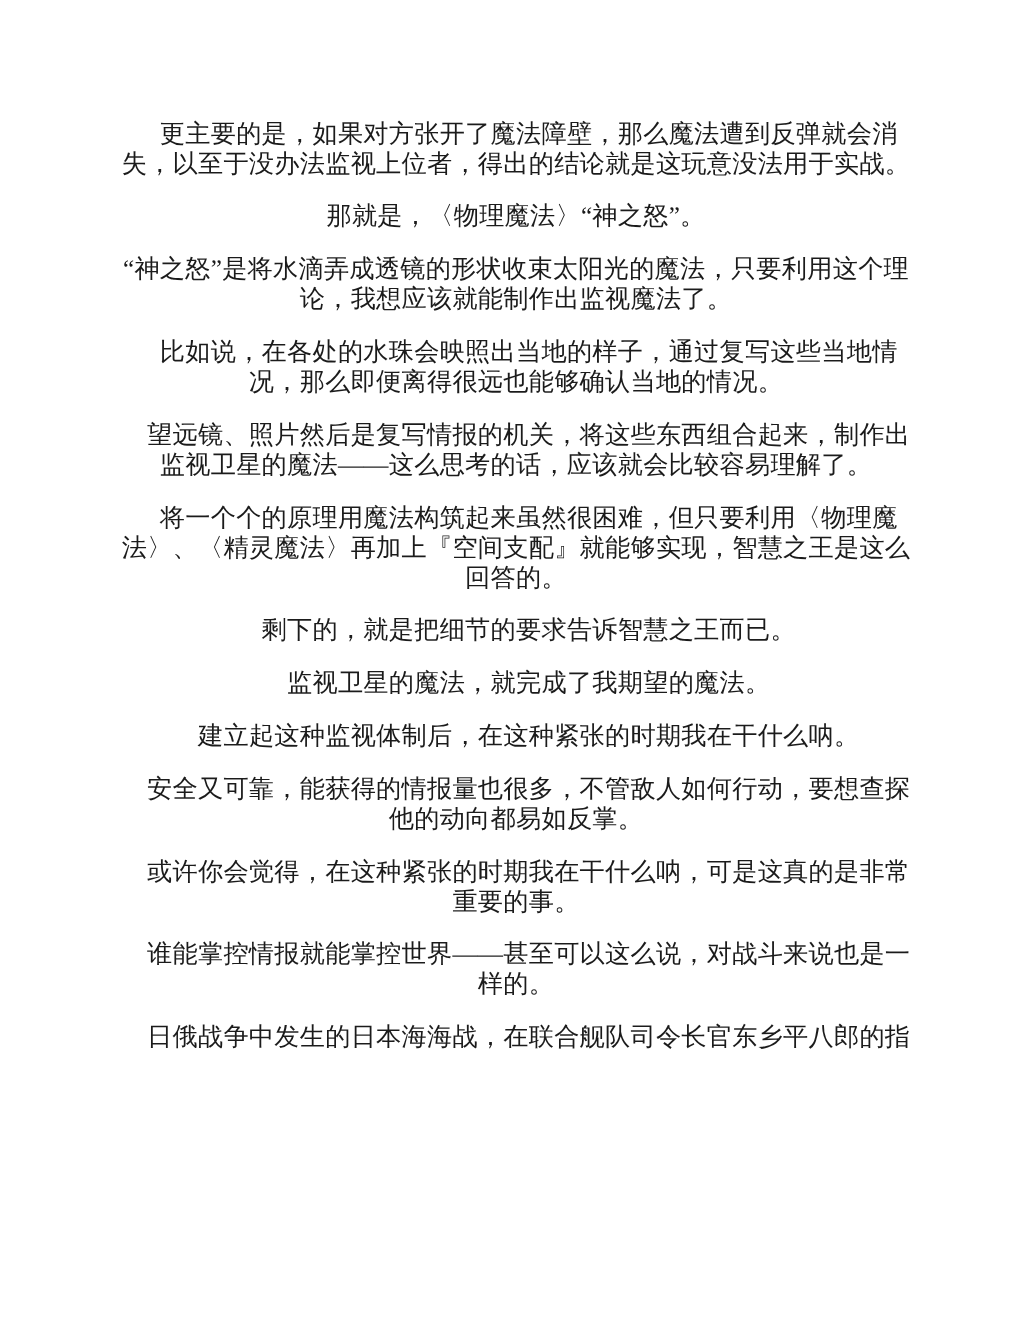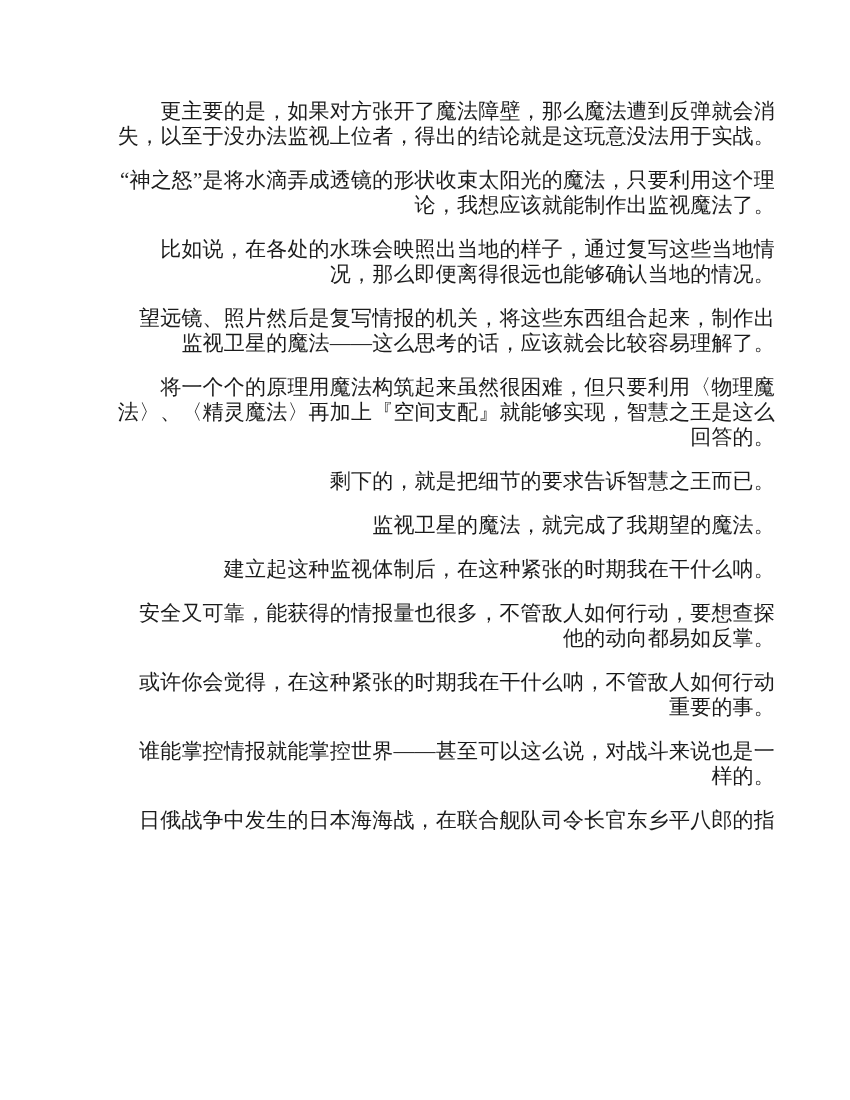--- a/index.html
+++ b/index.html
@@ -23,51 +23,52 @@
   }
   .text-block {
     position: absolute;
     left: 85px;
     top: 99px;
     width: 690px;
     font-family: "Liberation Serif", "DejaVu Serif", serif;
     font-size: 21px;
     line-height: 25px;
     color: #1b1b1b;
-    text-align: right;
+    text-align: center;
   }
   .paragraph {
     margin: 0 0 19px 0;
     white-space: pre-line;
     letter-spacing: 0.2px;
   }
   .paragraph:last-child {
     margin-bottom: 12px;
   }
 </style>
 </head>
 <body>
 
 <div class="page">
   <div class="text-block">
       <p class="paragraph">　更主要的是，如果对方张开了魔法障壁，那么魔法遭到反弹就会消
 失，以至于没办法监视上位者，得出的结论就是这玩意没法用于实战。</p>
+      <p class="paragraph">那就是，〈物理魔法〉“神之怒”。</p>
       <p class="paragraph">“神之怒”是将水滴弄成透镜的形状收束太阳光的魔法，只要利用这个理
 论，我想应该就能制作出监视魔法了。</p>
       <p class="paragraph">　比如说，在各处的水珠会映照出当地的样子，通过复写这些当地情
 况，那么即便离得很远也能够确认当地的情况。</p>
       <p class="paragraph">　望远镜、照片然后是复写情报的机关，将这些东西组合起来，制作出
 监视卫星的魔法——这么思考的话，应该就会比较容易理解了。</p>
       <p class="paragraph">　将一个个的原理用魔法构筑起来虽然很困难，但只要利用〈物理魔
 法〉、〈精灵魔法〉再加上『空间支配』就能够实现，智慧之王是这么
 回答的。</p>
       <p class="paragraph">　剩下的，就是把细节的要求告诉智慧之王而已。</p>
       <p class="paragraph">　监视卫星的魔法，就完成了我期望的魔法。</p>
       <p class="paragraph">　建立起这种监视体制后，在这种紧张的时期我在干什么呐。</p>
       <p class="paragraph">　安全又可靠，能获得的情报量也很多，不管敌人如何行动，要想查探
 他的动向都易如反掌。</p>
-      <p class="paragraph">　或许你会觉得，在这种紧张的时期我在干什么呐，不管敌人如何行动
+      <p class="paragraph">　或许你会觉得，在这种紧张的时期我在干什么呐，可是这真的是非常
 重要的事。</p>
       <p class="paragraph">　谁能掌控情报就能掌控世界——甚至可以这么说，对战斗来说也是一
 样的。</p>
       <p class="paragraph">　日俄战争中发生的日本海海战，在联合舰队司令长官东乡平八郎的指</p>
     </div>
 </div>
 
 </body></html>

